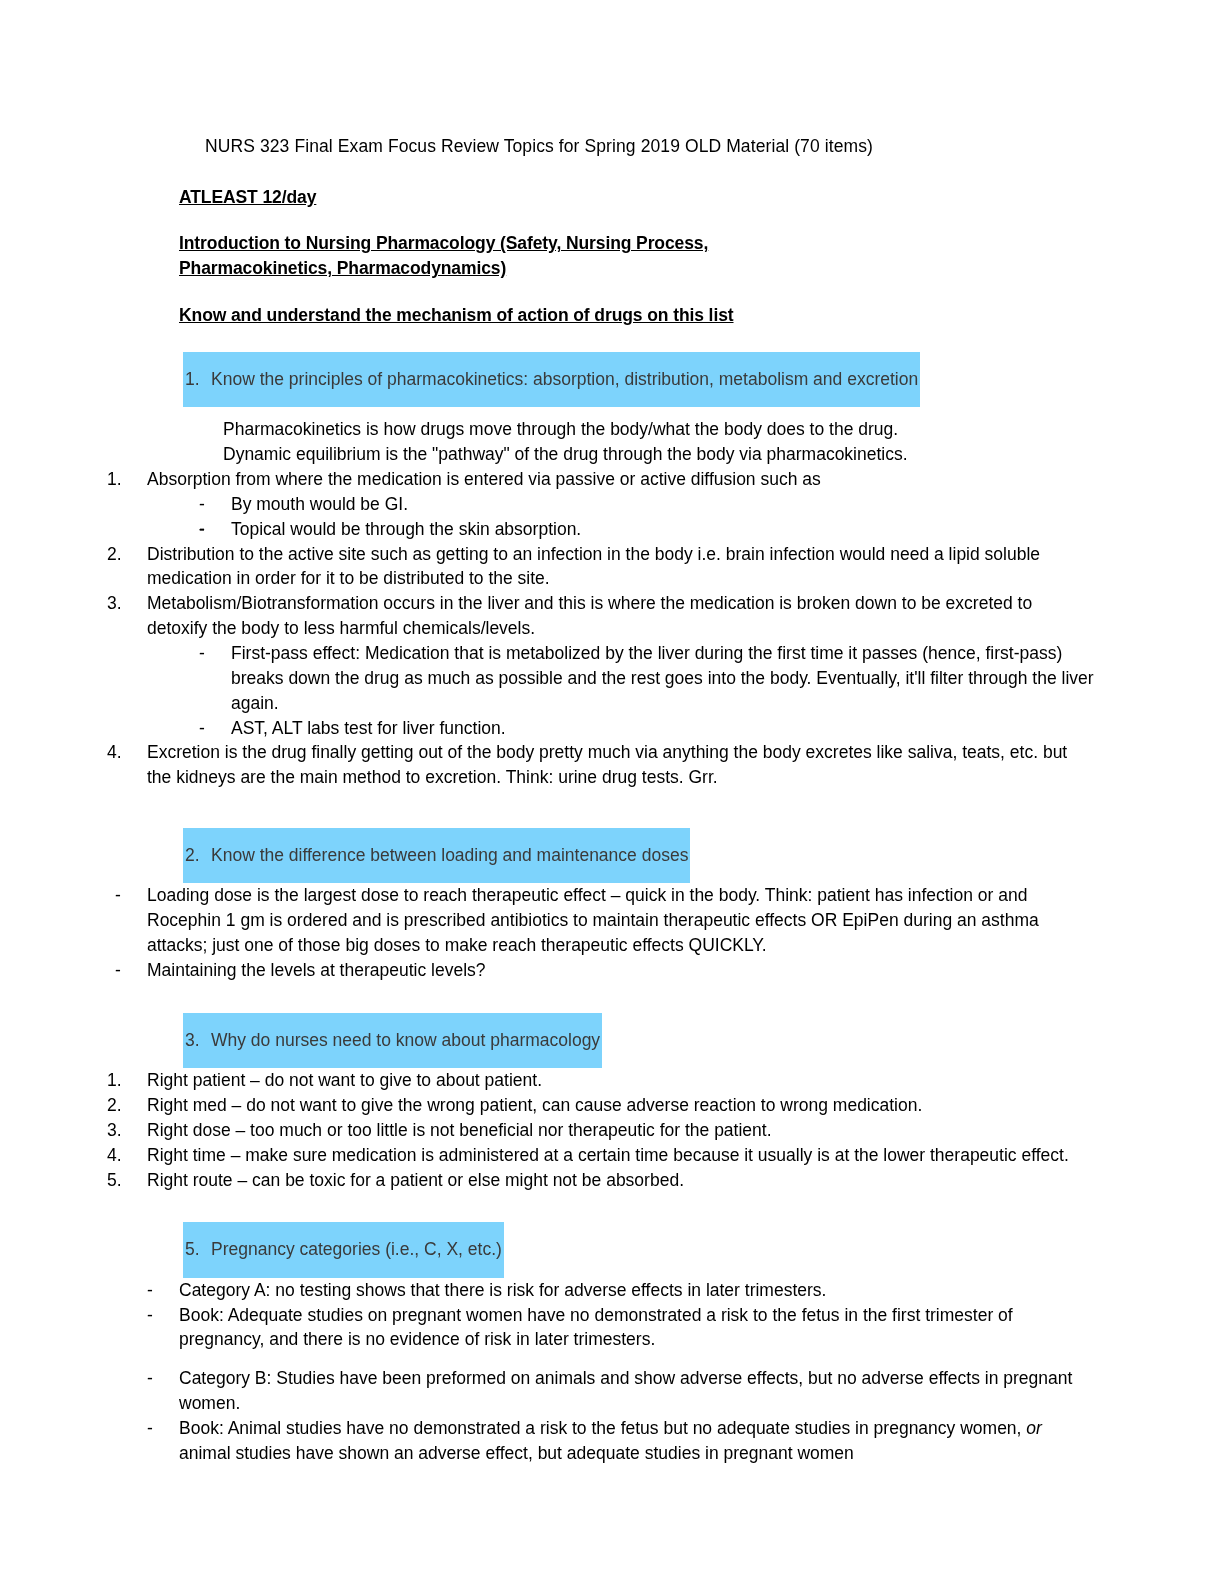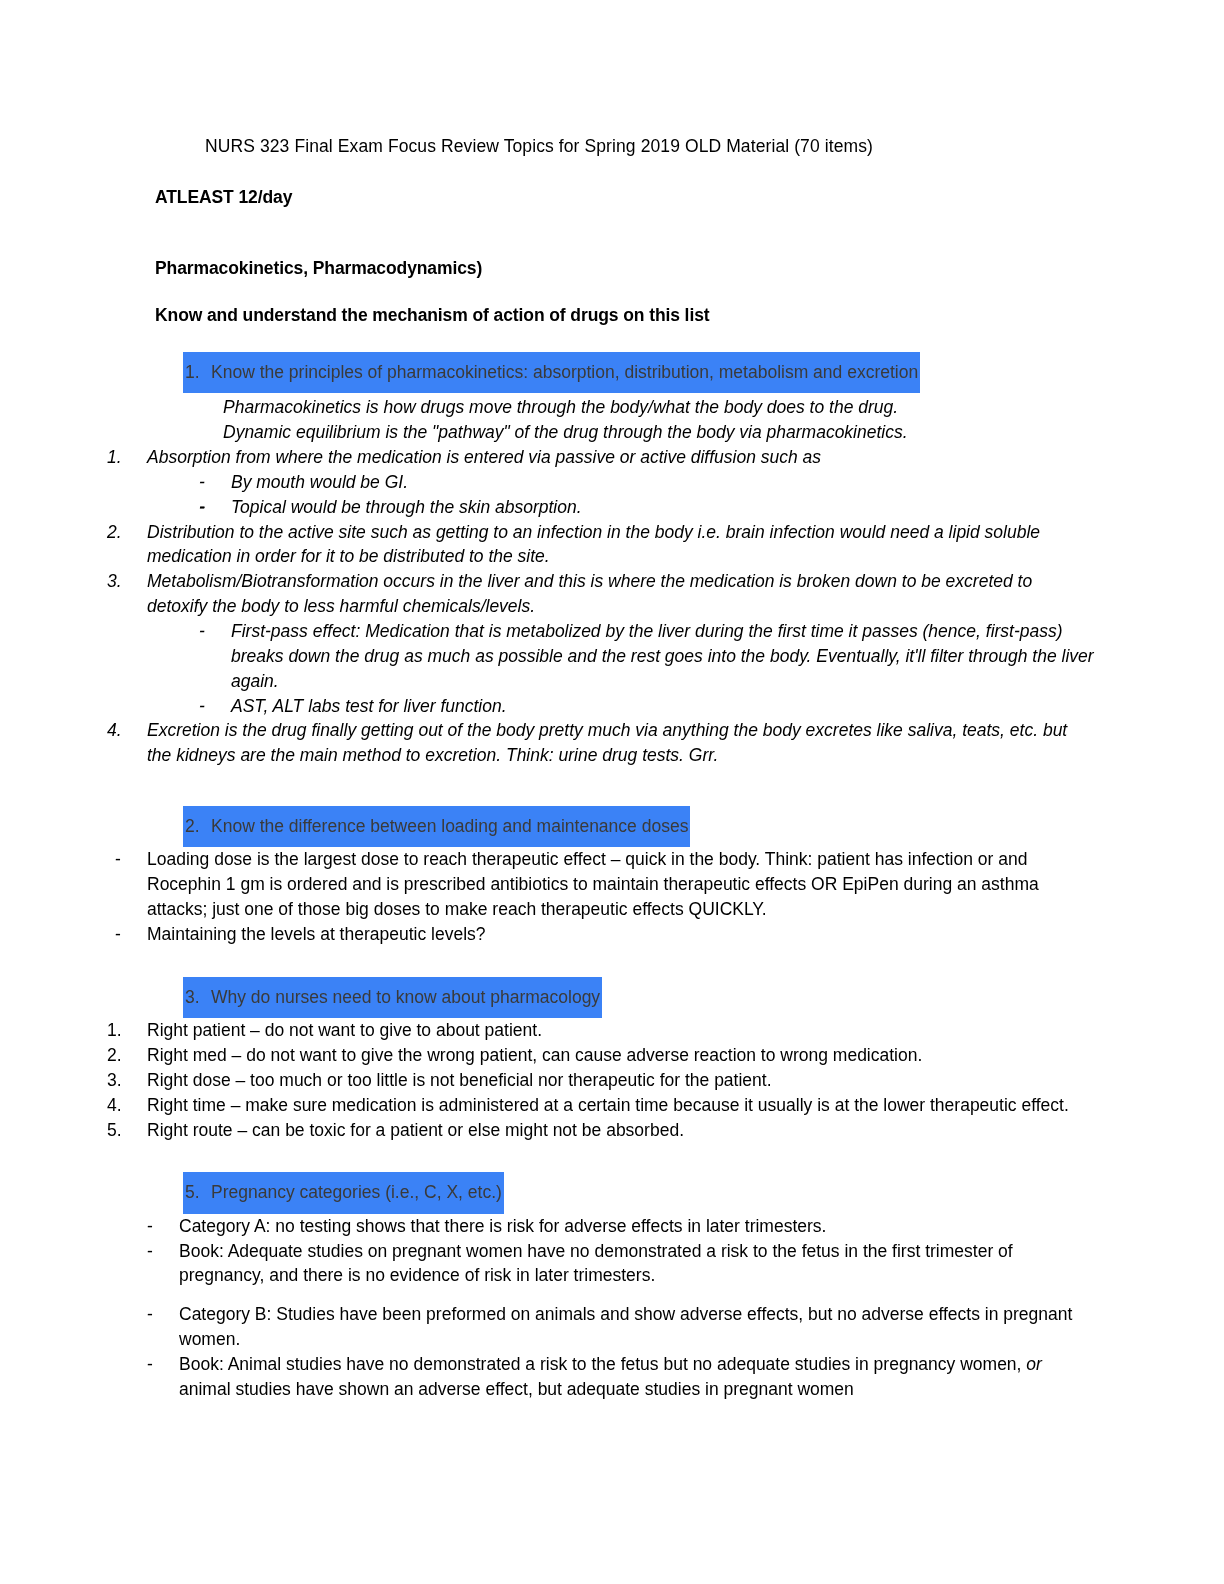--- a/index.html
+++ b/index.html
@@ -30,33 +30,34 @@
   }
   .doc-title {
     font-size: 17.5px;
     line-height: 1.35;
     margin-left: 110px;
     margin-bottom: 26px;
     letter-spacing: 0.1px;
   }
   .hdr {
     font-weight: bold;
-    font-size: 17.5px;
-    line-height: 1.42;
-    margin-left: 60px;
+    text-decoration: underline;
+    font-size: 17.5px;
+    line-height: 1.42;
+    margin-left: 84px;
     margin-bottom: 22px;
     letter-spacing: -0.1px;
   }
   .hdr.tight { margin-bottom: 24px; }
   .hl-num {
-    background: #3b82f6;
+    background: #7dd3fc;
     color: #3a3a3a;
     font-size: 17.5px;
     display: inline-block;
-    padding: 8px 2px;
+    padding: 15px 2px;
     line-height: 1.45;
   }
   .hl-row {
     margin-left: 88px;
     margin-bottom: 0;
   }
   .hl-row .numlbl {
     display: inline-block;
     min-width: 26px;
   }
@@ -106,34 +107,34 @@
   ul.dash.shallow > li {
     padding-left: 52px;
   }
   ul.dash.shallow > li > .marker {
     left: 20px;
   }
   .gap-sm { height: 14px; }
   .gap-md { height: 30px; }
   .gap-lg { height: 38px; }
   i { font-style: italic; }
-  .block-body { margin-top: 2px; font-style: italic; }
+  .block-body { margin-top: 10px; }
 </style>
 </head>
 <body>
 
 <div class="page">
   <div class="content">
 
     <div class="doc-title">NURS 323 Final Exam Focus Review Topics for Spring 2019 OLD Material (70 items)</div>
 
     <div class="hdr">ATLEAST 12/day</div>
 
     <div class="hdr">
-      <br>
+      <span>Introduction to Nursing Pharmacology (Safety, Nursing Process,</span><br>
       <span>Pharmacokinetics, Pharmacodynamics)</span>
     </div>
 
     <div class="hdr tight">Know and understand the mechanism of action of drugs on this list</div>
 
     <div class="hl-row">
       <span class="hl-num"><span class="numlbl">1.</span><span>Know the principles of pharmacokinetics: absorption, distribution, metabolism and excretion</span></span>
     </div>
 
     <div class="block-body">

